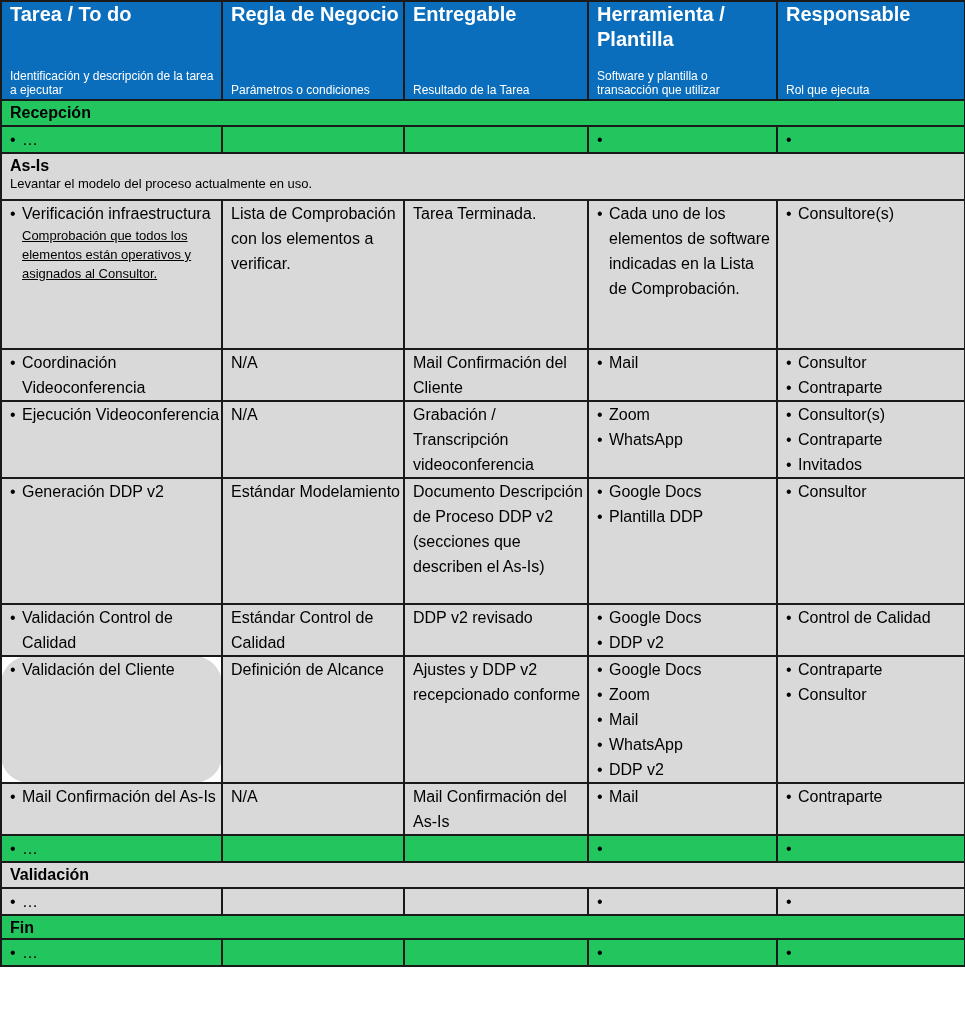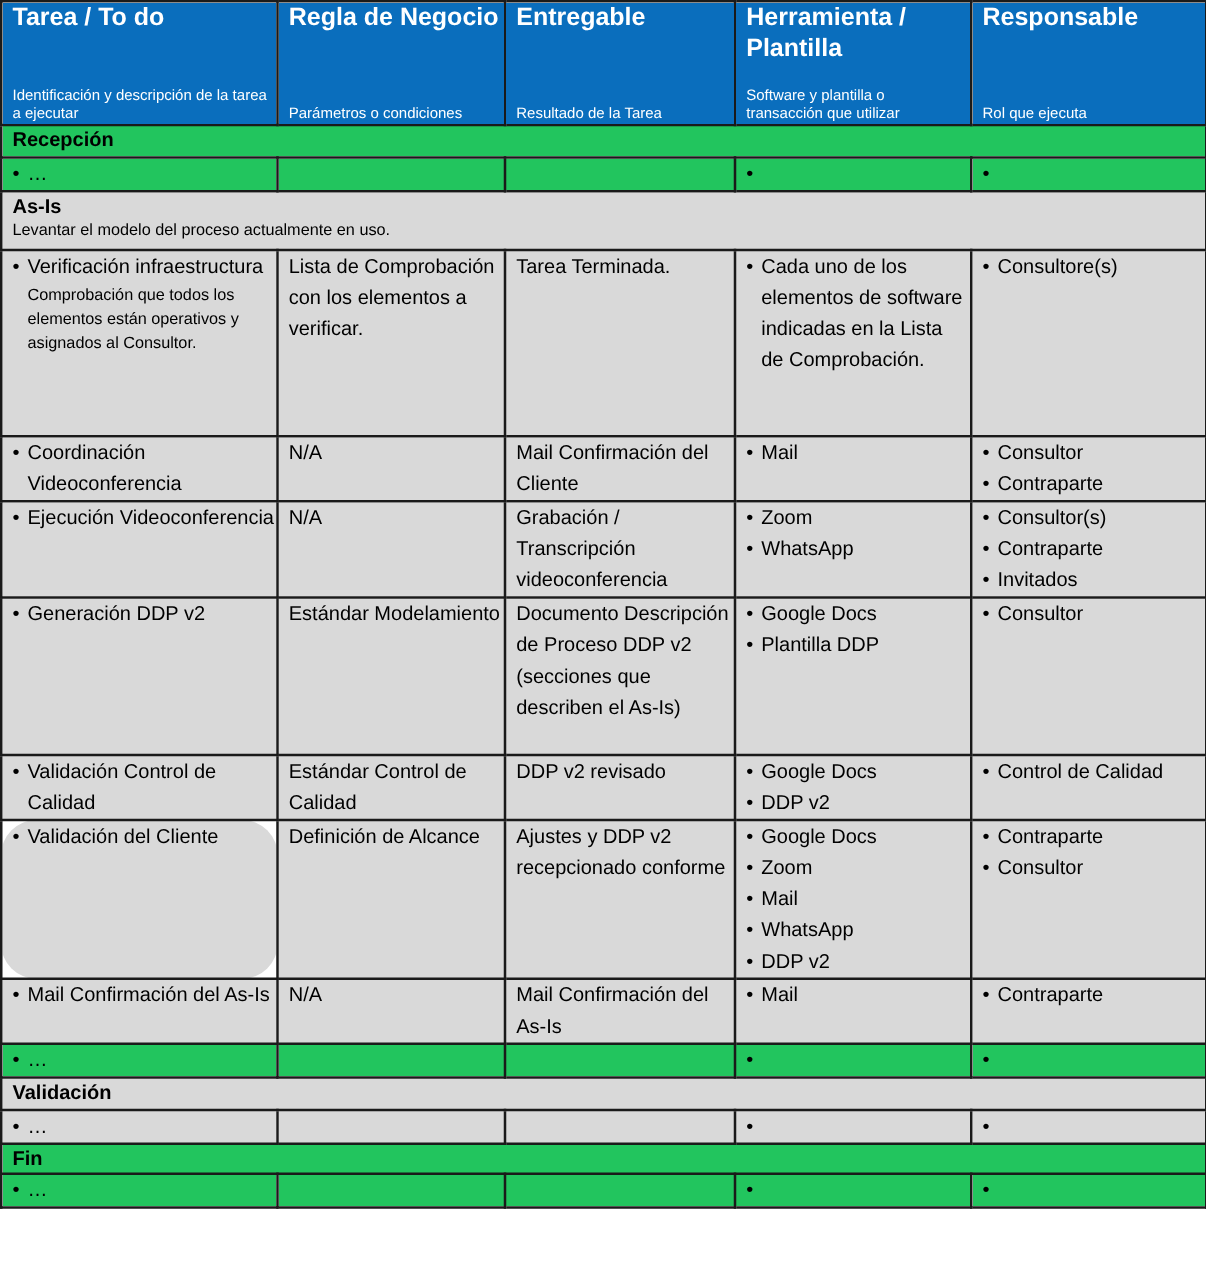--- a/index.html
+++ b/index.html
@@ -12,21 +12,21 @@
     th.hdr .t { font-weight:bold; font-size:20px; line-height:25px; display:block; }
     th.hdr .s { font-weight:normal; font-size:12px; line-height:14px; position:absolute; left:8px; bottom:2px; right:4px; }
     tr.sec td { font-weight:bold; font-size:16px; line-height:20px; padding-top:2px; }
     tr.sec td .desc { font-weight:normal; font-size:13px; line-height:16px; display:block; }
     .white td { background:#22c55e; }
     .grey td { background:#D9D9D9; }
     td.cell { font-size:16px; line-height:25px; padding-top:0; }
     ul.b { list-style:none; margin:0; padding:0; }
     ul.b li { position:relative; padding-left:12px; }
     ul.b li::before { content:"\2022"; position:absolute; left:0; top:0; }
-    .sub { font-size:13px; line-height:19px; display:block; padding-left:12px; }
+    .sub { font-size:13px; line-height:19px; display:block; padding-left:12px;text-decoration:underline; }
     .plain { display:block; }
   </style>
 </head>
 <body>
 
 <table class="doc">
   <colgroup>
       <col class="c1">
       <col class="c2">
       <col class="c3">

